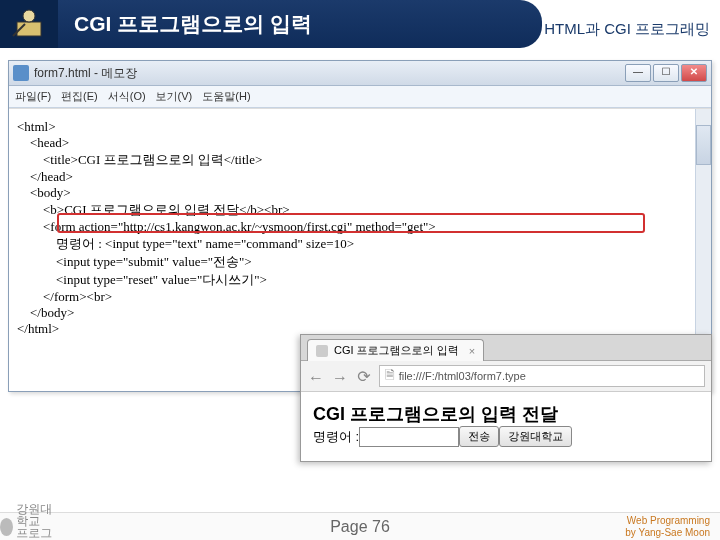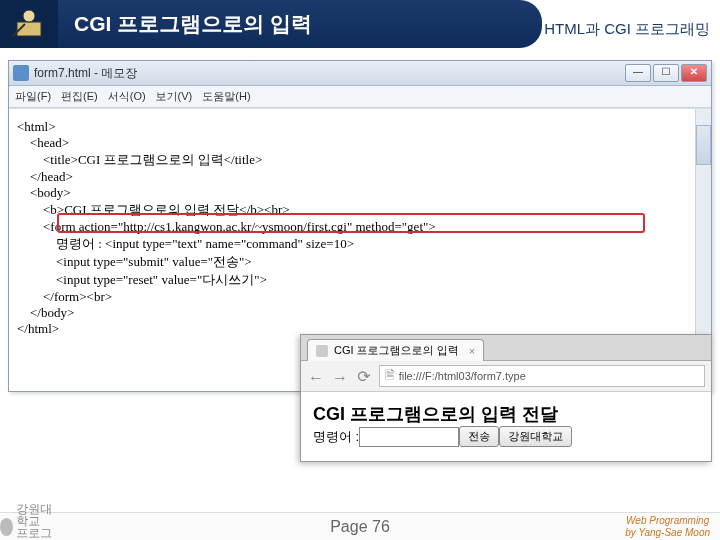--- a/index.html
+++ b/index.html
@@ -44,21 +44,21 @@
 .bc-title { font-size: 18px; font-weight: bold; }
 .bc-form { display: flex; align-items: center; font-size: 13px; }
 .bc-input { width: 100px; height: 20px; border: 1px solid #888; background: #fff; }
 .bc-btn { font-size: 11px; padding: 2px 8px; border: 1px solid #888; background: linear-gradient(#f8f8f8, #e2e2e2); border-radius: 3px; }
 
 .footer { position: absolute; bottom: 0; left: 0; right: 0; height: 28px; display: flex; align-items: center; border-top: 1px solid #ddd; background: #fafafa; }
 .footer-logo { width: 60px; display: flex; align-items: center; justify-content: center; }
 .footer-logo-circle { width: 18px; height: 18px; border-radius: 50%; background: #bbb; }
 .footer-logo-text { font-size: 12px; color: #888; margin-left: 3px; line-height: 1; }
 .footer-page { position: absolute; left: 50%; transform: translateX(-50%); font-size: 16px; color: #666; }
-.footer-credit { position: absolute; right: 10px; font-size: 10px; font-style: italic; color: #c97820; text-align: center; line-height: 1.2; }
+.footer-credit { position: absolute; right: 10px; font-size: 10px; color: #c97820; text-align: right; line-height: 1.2; }
 </style>
 </head>
 <body>
 
 <div class="header">
   <div class="header-icon">
     <svg viewBox="0 0 40 40">
         <rect x="8" y="18" width="24" height="14" fill="#d8c070" stroke="#333"></rect>
         <rect x="14" y="6" width="12" height="12" fill="#e8d8a0" stroke="#333" rx="6"></rect>
         <line x1="4" y1="32" x2="16" y2="20" stroke="#333" stroke-width="2"></line>

